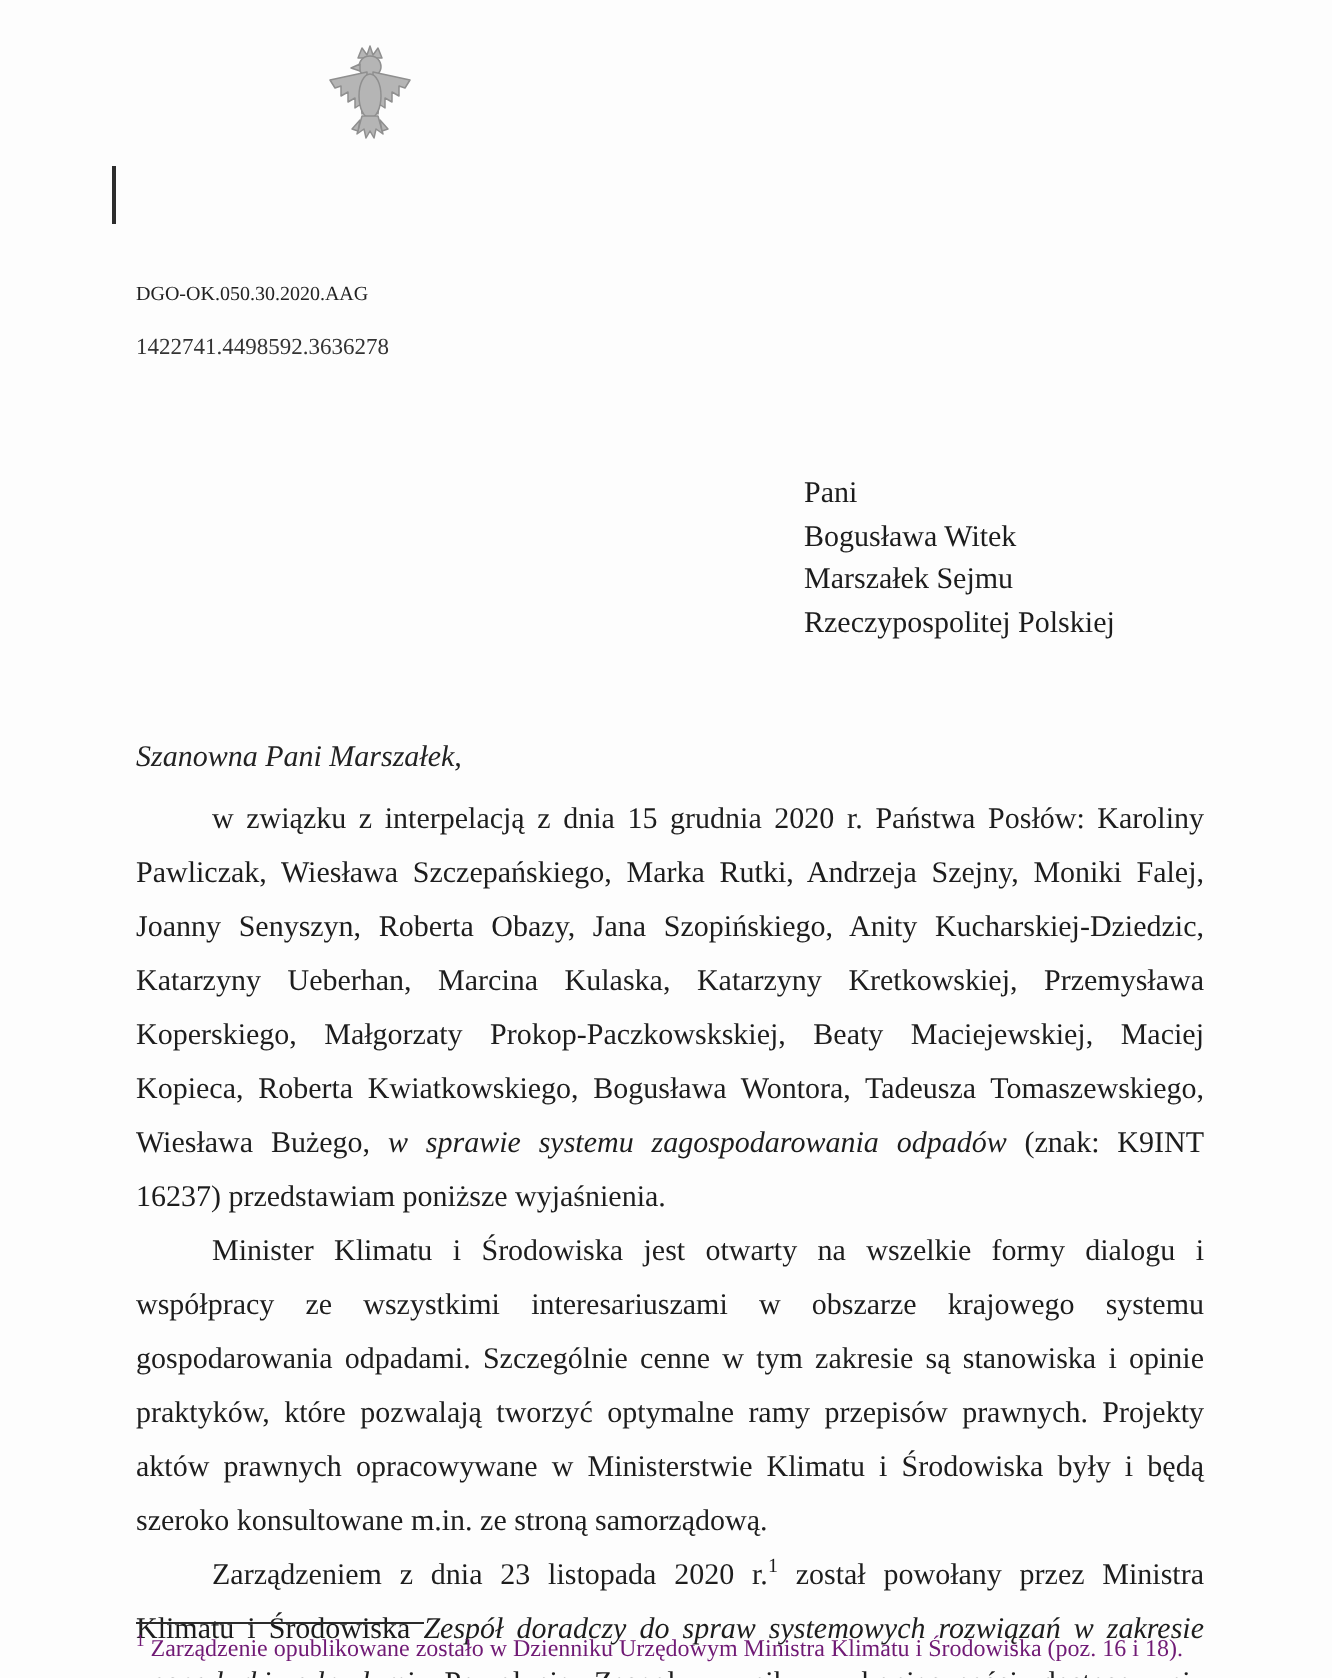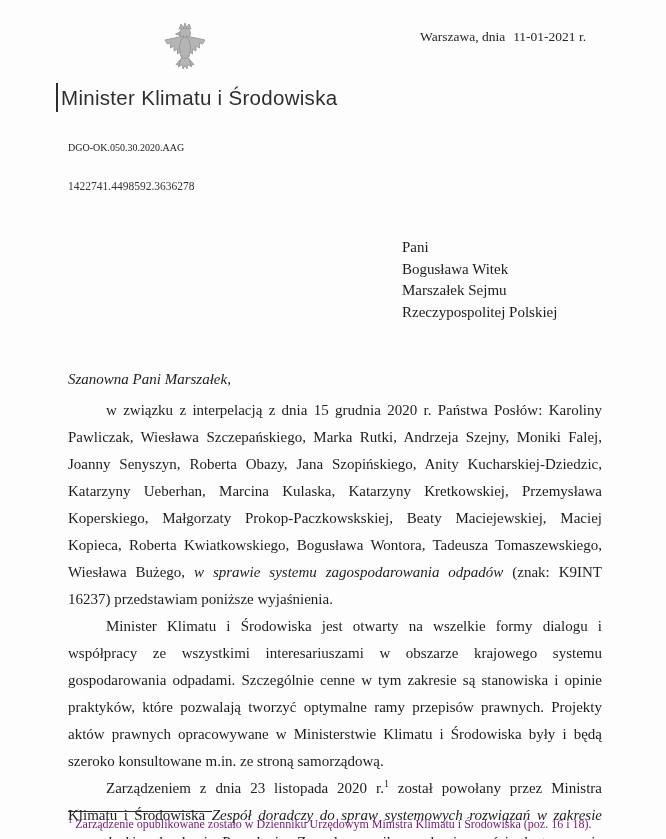--- a/index.html
+++ b/index.html
@@ -55,21 +55,21 @@
   .ref-number {
     position: absolute;
     left: 68px;
     top: 142px;
     font-size: 10px;
     color: #222222;
   }
   .doc-id {
     position: absolute;
     left: 68px;
-    top: 180px;
+    top: 168px;
     font-size: 11.5px;
     color: #333333;
     text-align: right;
   }
 
   .addressee {
     position: absolute;
     left: 402px;
     top: 237px;
     font-size: 15px;
@@ -150,27 +150,23 @@
         <ellipse cx="50" cy="52" rx="11" ry="22"></ellipse>
 
         <path d="M42 72 L37 90 L44 85 L46 94 L50 87 L54 94 L56 85 L63 90 L58 72 Z"></path>
 
         <path d="M40 76 L32 85 L38 87 Z"></path>
         <path d="M60 76 L68 85 L62 87 Z"></path>
       </g>
     </svg>
   </div>
 
-  <div class="date-line">
-    <span>Warszawa, dnia</span><span class="date-value">11-01-2021 r.</span>
-  </div>
 
   <div class="cursor-bar"></div>
 
-  <div class="minister-title">Minister Klimatu i Środowiska</div>
 
   <div class="ref-number">DGO-OK.050.30.2020.AAG</div>
   <div class="doc-id">1422741.4498592.3636278</div>
 
   <div class="addressee">
     <div>Pani</div>
     <div>Bogusława Witek</div>
     <div>Marszałek Sejmu</div>
     <div>Rzeczypospolitej Polskiej</div>
   </div>

